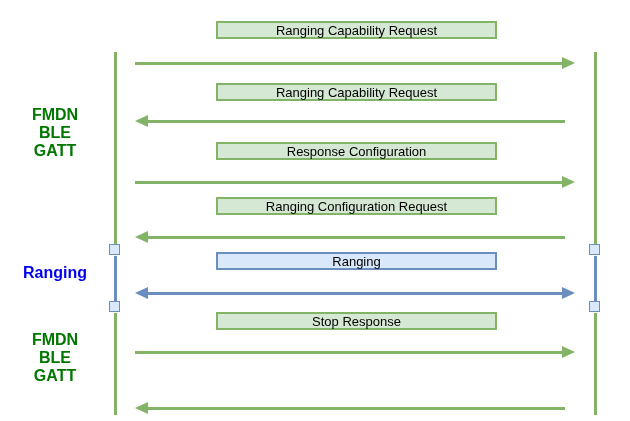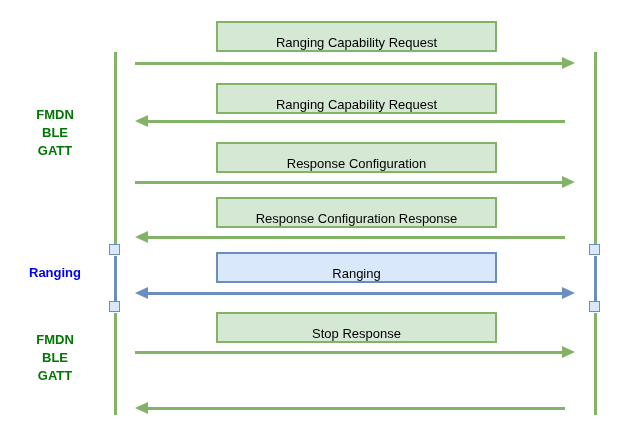--- a/index.html
+++ b/index.html
@@ -34,46 +34,46 @@
   .act-left{left:109px;}
   .act-right{left:589px;}
   .act-top{top:244px;}
   .act-bottom{top:301px;}
   
   .conn{position:absolute;width:3px;top:256px;height:45px;background:var(--blue-stroke);}
   .conn-left{left:114px;}
   .conn-right{left:594px;}
   
   .msg{
-    position:absolute;left:216px;width:281px;height:31px;
+    position:absolute;left:216px;width:281px;height:18px;
     box-sizing:border-box;
     border:2px solid var(--green-stroke);
     background:var(--green-fill);
-    display:flex;align-items:flex-end;justify-content:center;
+    display:flex;align-items:flex-start;justify-content:center;
     font-size:13px;color:var(--msg-text);
     white-space:nowrap;
   }
   .msg.blue{border-color:var(--blue-stroke);background:var(--blue-fill);}
   
   .arrow{position:absolute;left:135px;width:440px;height:12px;}
   .shaft{position:absolute;top:4.5px;height:3px;background:var(--green-stroke);}
   .sh-right{left:0;right:10px;}
   .sh-left{left:11px;right:10px;}
   .sh-both{left:11px;right:11px;}
   .head{position:absolute;top:0;width:0;height:0;
         border-top:6px solid transparent;border-bottom:6px solid transparent;}
   .head-r{right:0;border-left:13px solid var(--green-stroke);}
   .head-l{left:0;border-right:13px solid var(--green-stroke);}
   .arrow.blue .shaft{background:var(--blue-stroke);}
   .arrow.blue .head-r{border-left-color:var(--blue-stroke);}
   .arrow.blue .head-l{border-right-color:var(--blue-stroke);}
   
   .slabel{
     position:absolute;left:10px;width:90px;
-    text-align:center;font-weight:bold;font-size:13px;line-height:18px;
+    text-align:center;font-weight:bold;font-size:16px;line-height:18px;
     color:var(--label-green);
   }
   .slabel.blue{color:var(--label-blue);}
   .slabel div{white-space:nowrap;}
 </style>
 </head>
 <body>
 
 <div class="canvas">
 
@@ -122,21 +122,21 @@
 
   <div class="msg" style="top:142px">
     <span>Response Configuration</span>
   </div>
   <div class="arrow" style="top:176px">
     <div class="shaft sh-right"></div>
     <div class="head head-r"></div>
   </div>
 
   <div class="msg" style="top:197px">
-    <span>Response Configuration Response</span>
+    <span>Ranging Configuration Request</span>
   </div>
   <div class="arrow" style="top:231px">
     <div class="shaft sh-left"></div>
     <div class="head head-l"></div>
   </div>
 
   <div class="msg blue" style="top:252px">
     <span>Ranging</span>
   </div>
   <div class="arrow blue" style="top:287px">

